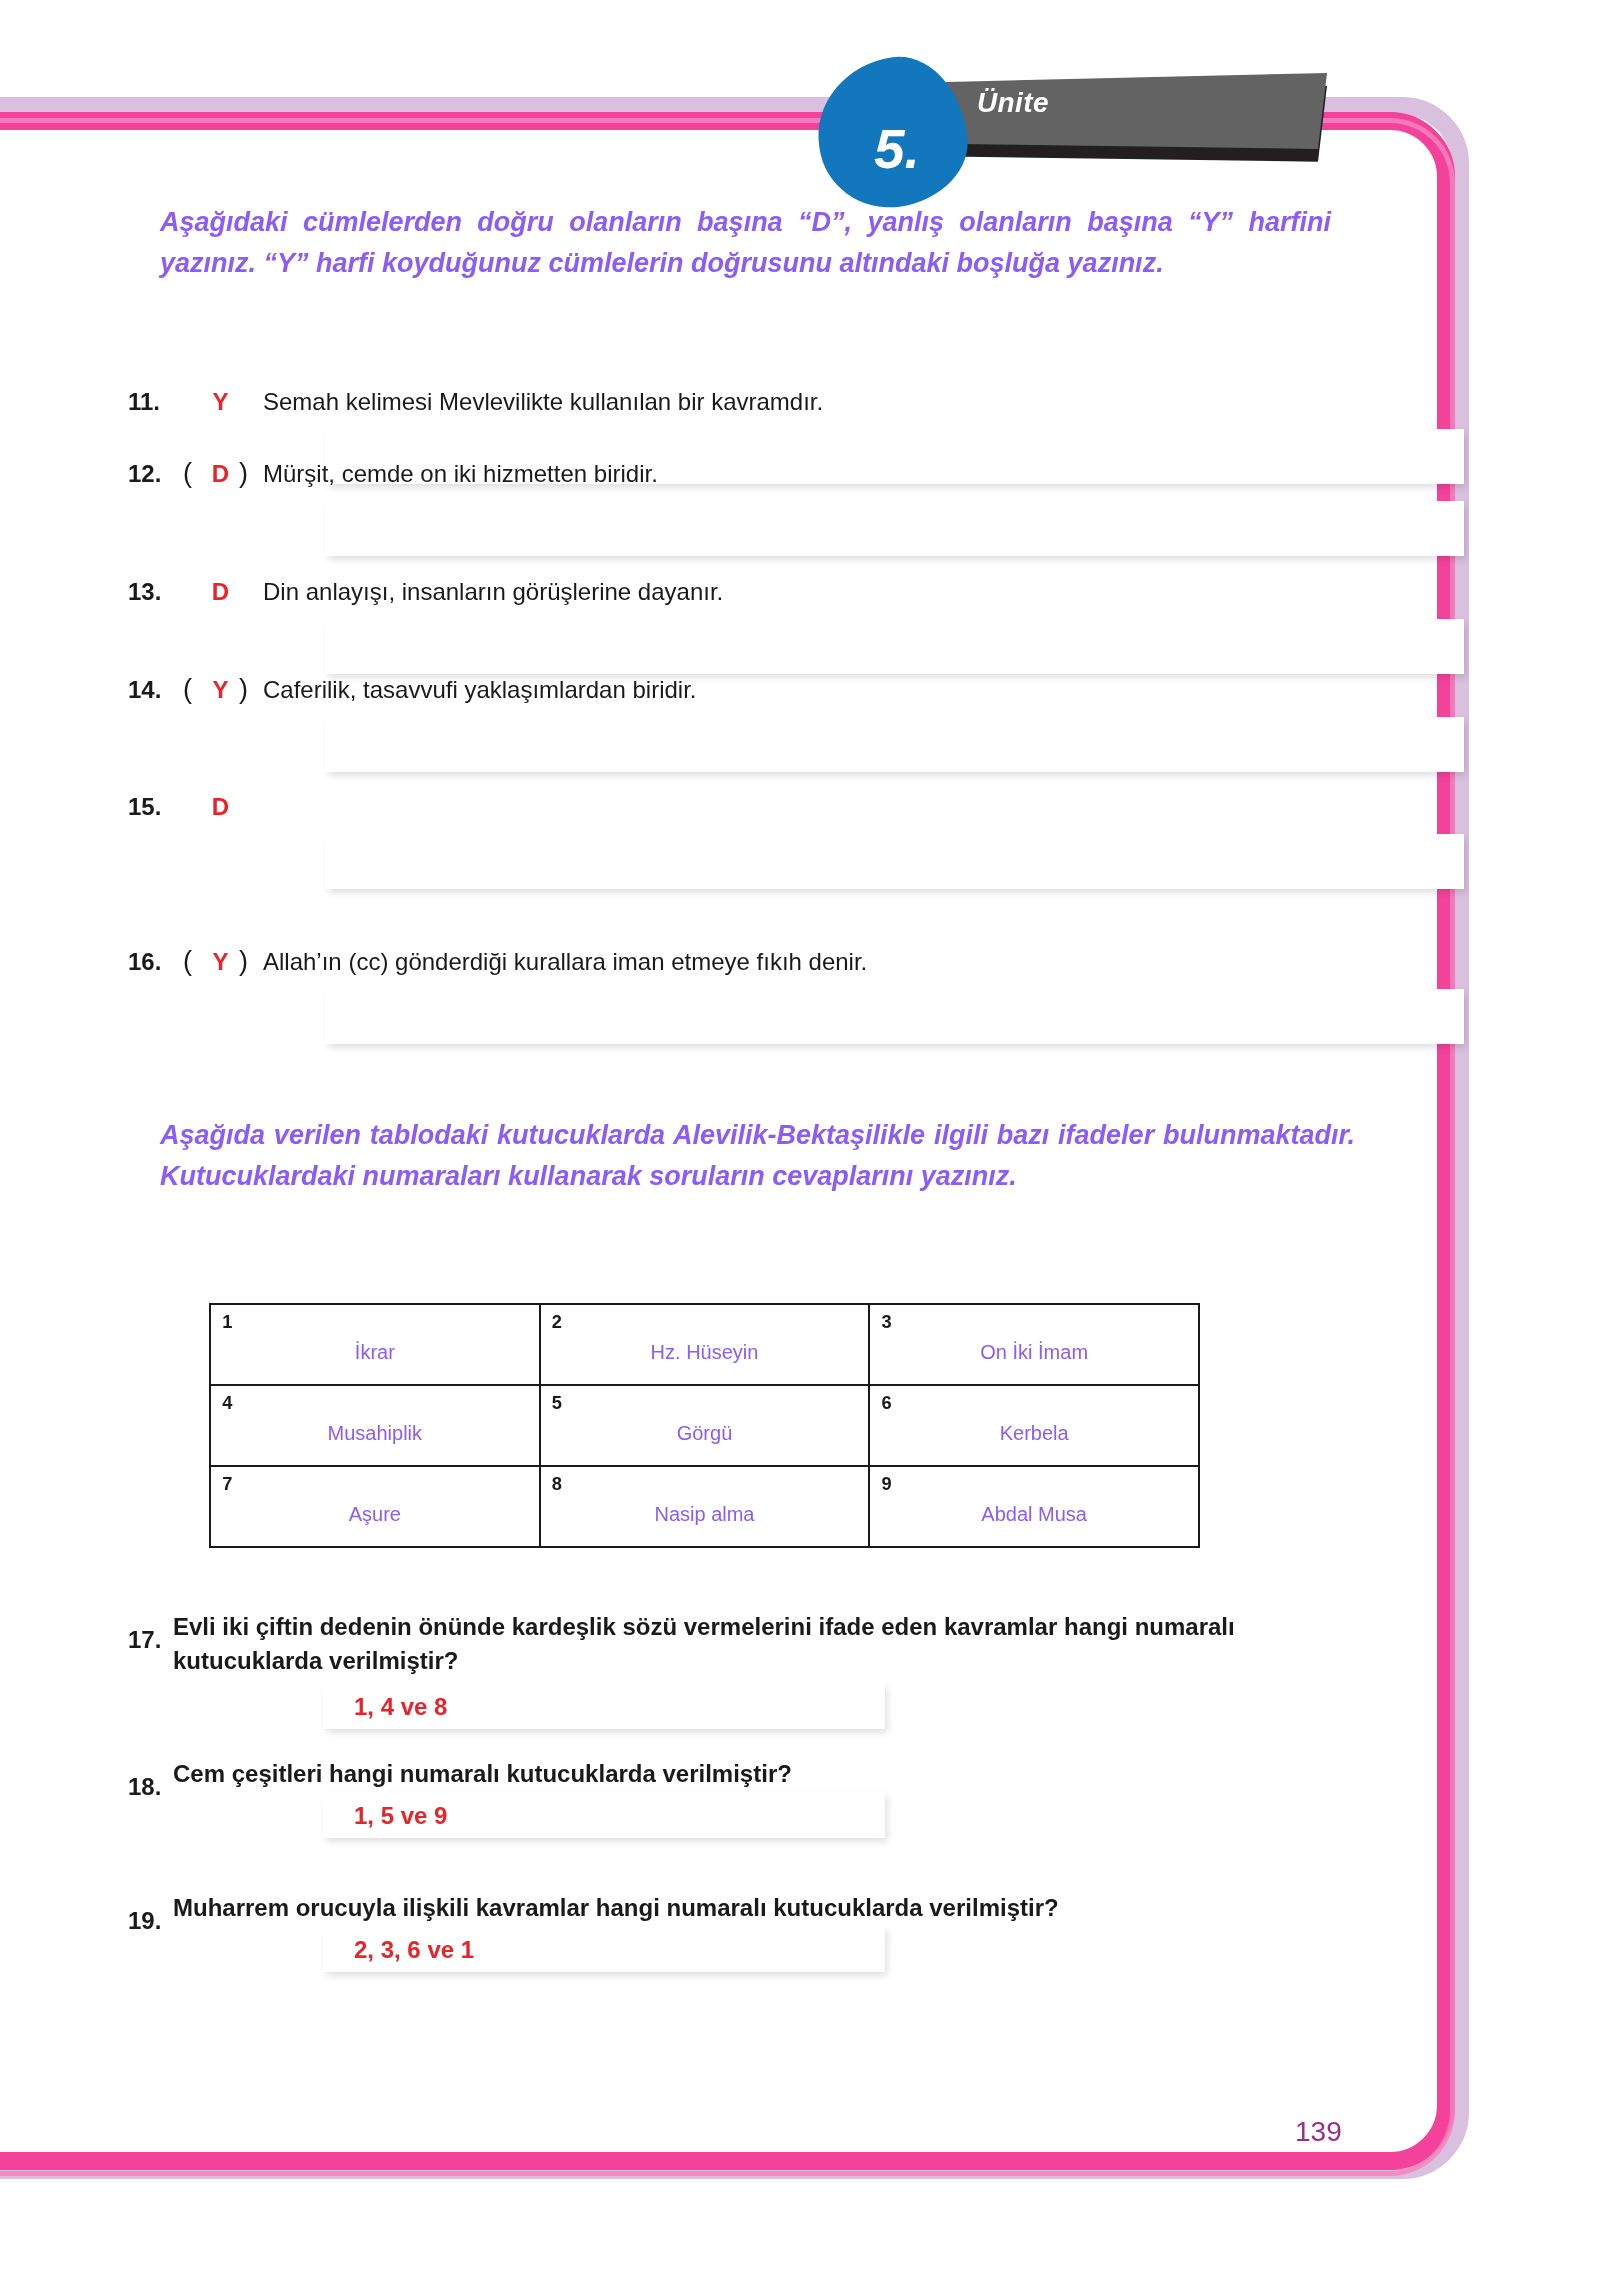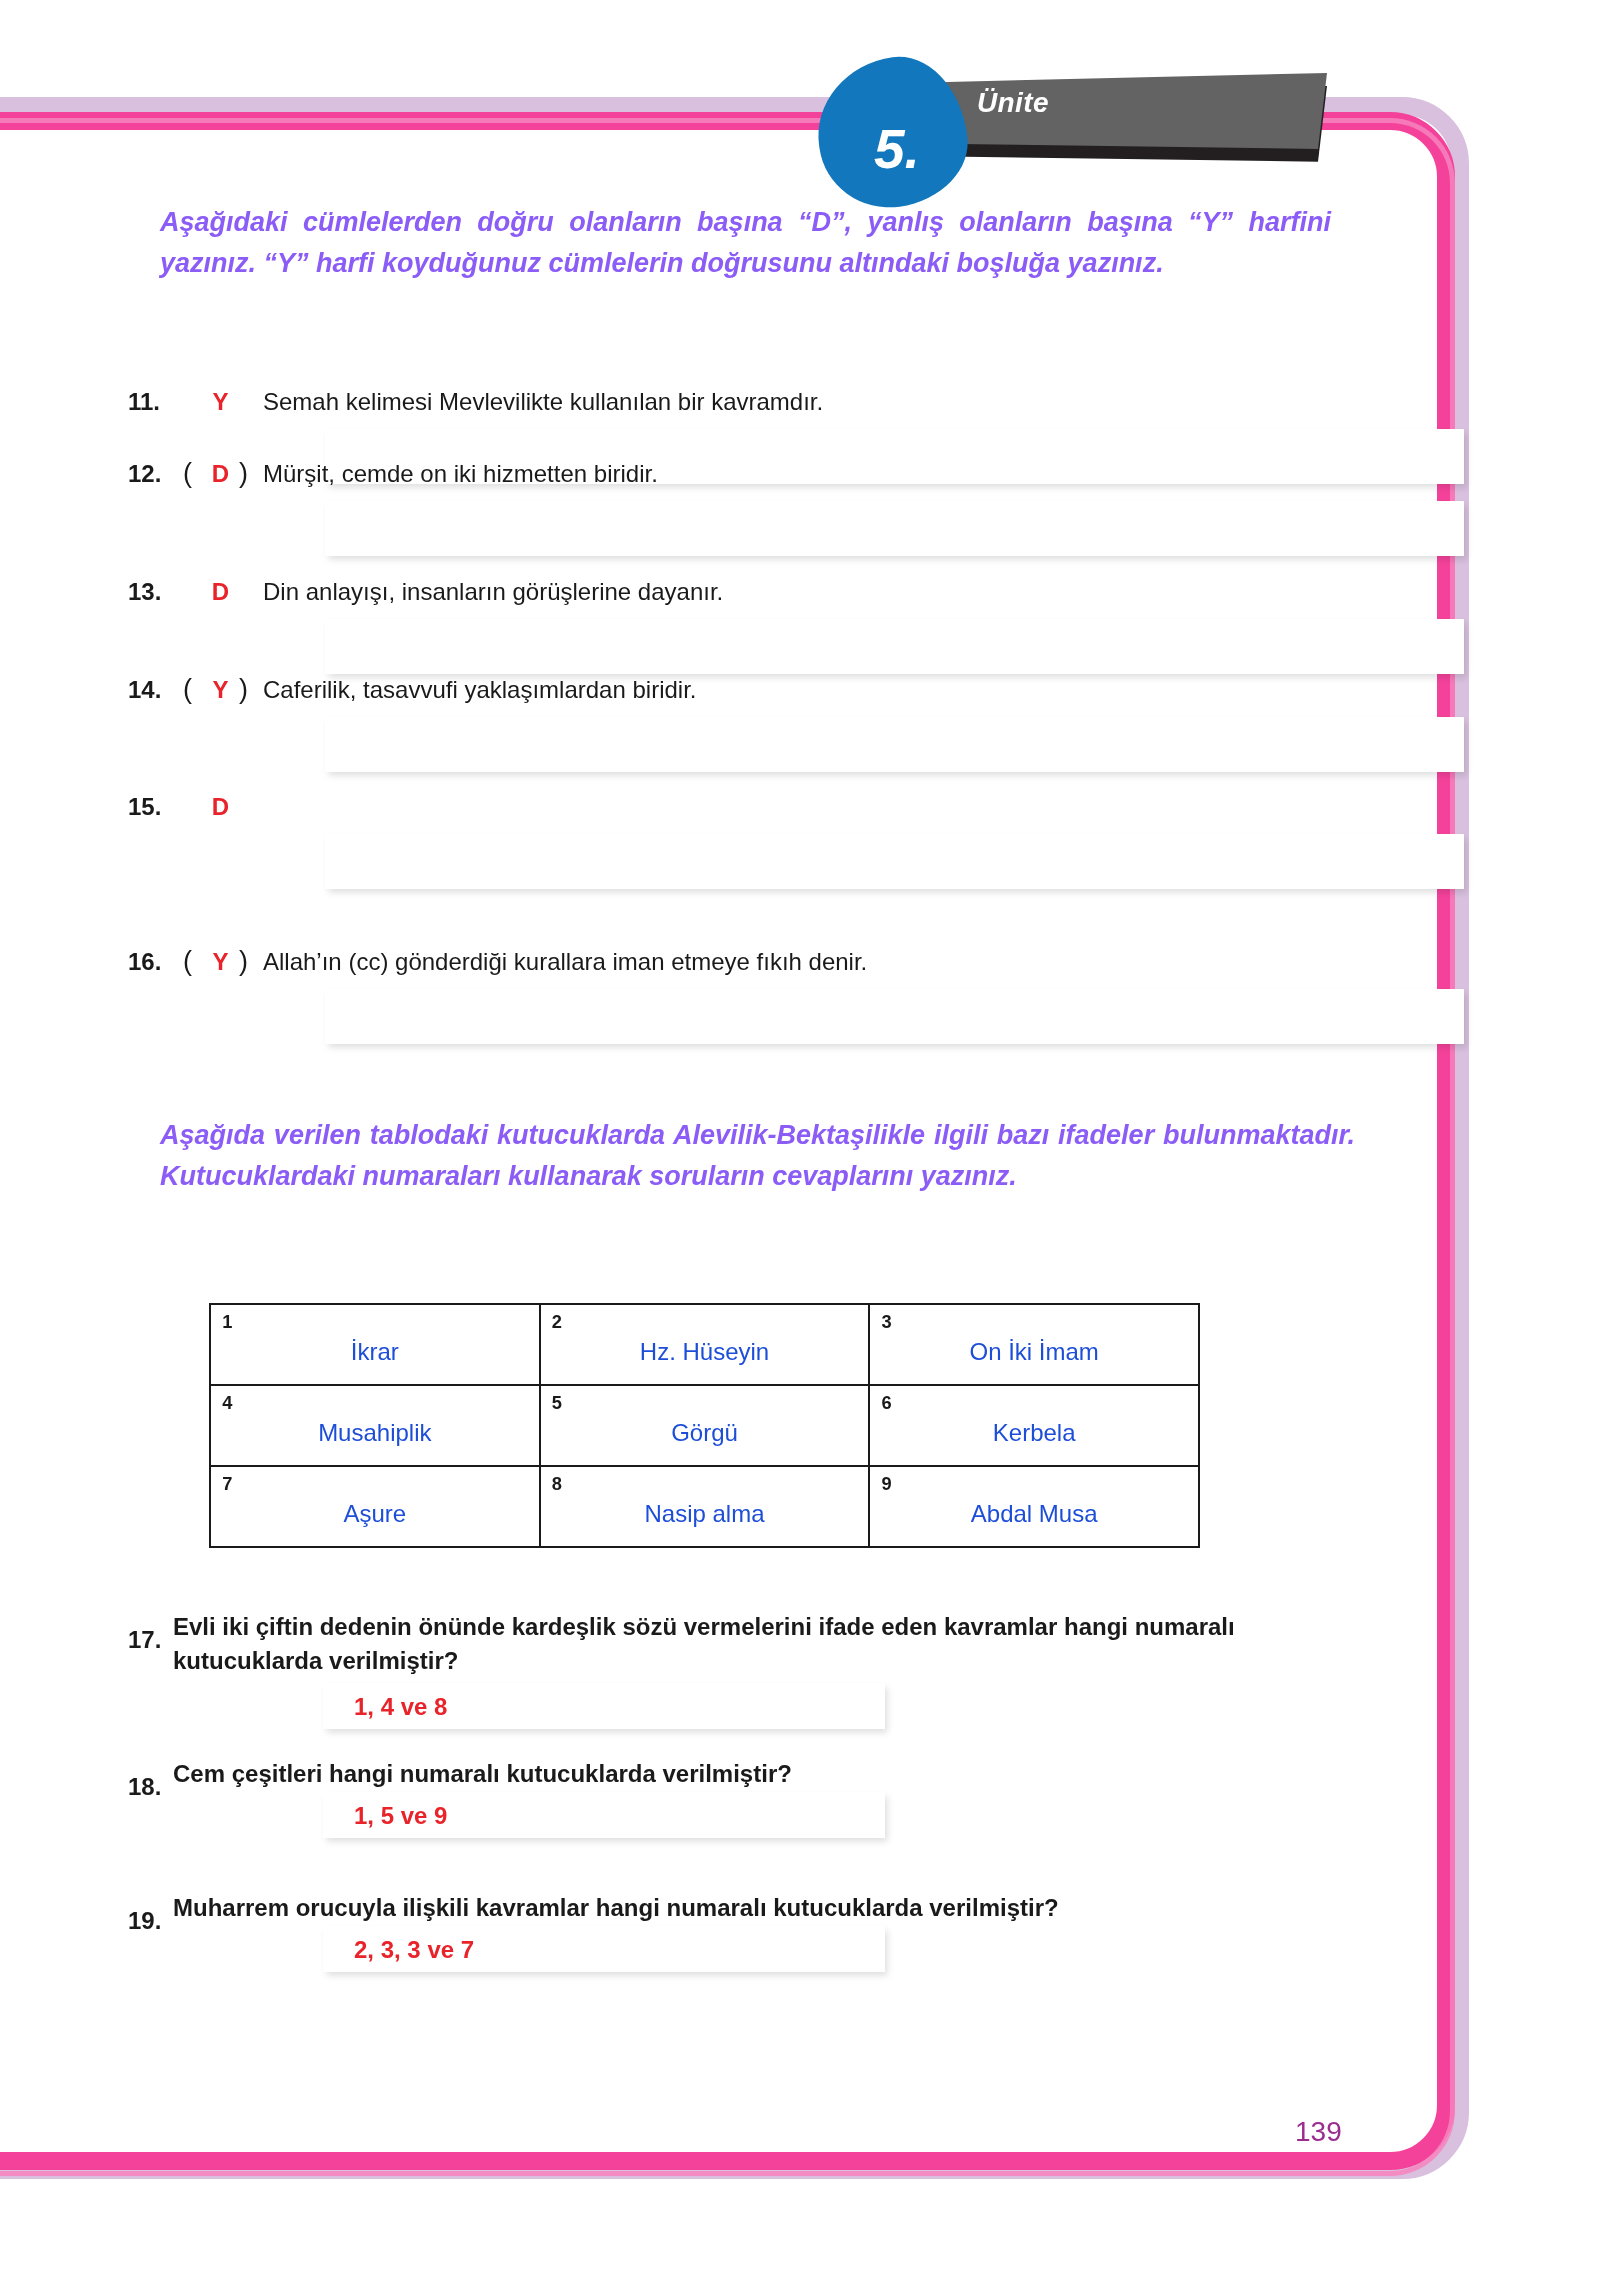--- a/index.html
+++ b/index.html
@@ -161,22 +161,22 @@
   }
   #terms-table .cell-num{
     position:absolute;
     left:11.2px; top:5.6px;
     font-size:18.3px;
     font-weight:bold;
     color:#1a1a1a;
   }
   #terms-table .cell-term{
     display:block;
-    font-size:24px;
-    color:#1d4ed8;
+    font-size:20px;
+    color:#8b5cf6;
     padding-top:15.5px;
   }
 
   
   .q-item{ position:absolute; left:128px; width:1237px; }
   .q-num{
     position:absolute; left:0; top:0;
     font-size:24px; font-weight:bold; color:#1a1a1a;
     width:44px;
     margin-top:16px;
@@ -344,20 +344,20 @@
       <div class="q-item" style="top: 1757px;">
         <span class="q-num">18.</span>
         <span class="q-text">Cem çeşitleri hangi numaralı kutucuklarda verilmiştir?</span>
         <div class="q-box" style="top: 35px;"></div>
         <span class="q-answer" style="left: 226px; top: 45px;">1, 5 ve 9</span>
       </div>
       <div class="q-item" style="top: 1891px;">
         <span class="q-num">19.</span>
         <span class="q-text">Muharrem orucuyla ilişkili kavramlar hangi numaralı kutucuklarda verilmiştir?</span>
         <div class="q-box" style="top: 35px;"></div>
-        <span class="q-answer" style="left: 226px; top: 45px;">2, 3, 3 ve 7</span>
+        <span class="q-answer" style="left: 226px; top: 45px;">2, 3, 6 ve 1</span>
       </div>
     </div>
 
   <div id="page-number">139</div>
 
 </div>
 
 
 </body></html>

